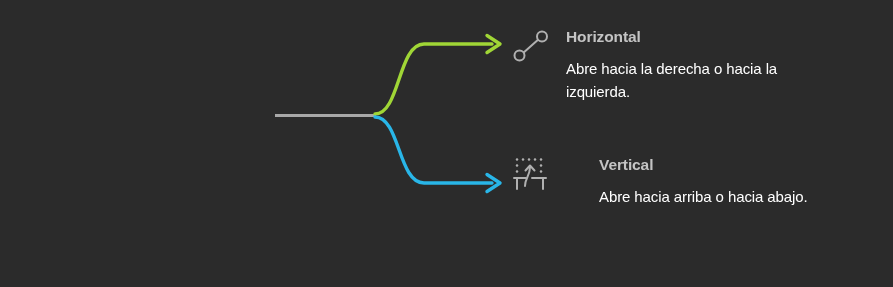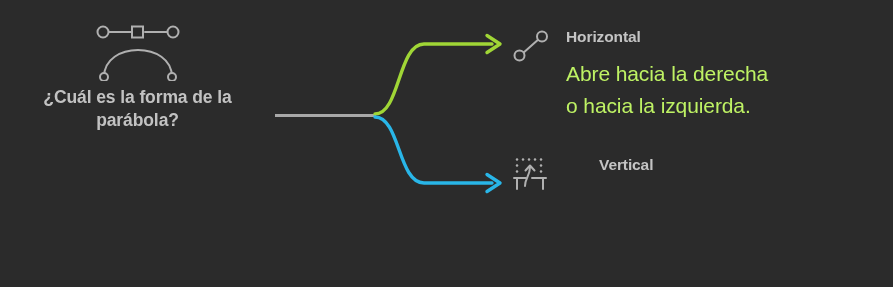--- a/index.html
+++ b/index.html
@@ -84,58 +84,32 @@
 
   .branch-title {
     font-size: 15.5px;
     font-weight: bold;
     color: #c4c4c4;
     letter-spacing: -0.1px;
     margin-bottom: 12px;
   }
 
   .branch-desc {
-    font-size: 21px;
+    font-size: 15px;
     line-height: 1.52;
-    color: #bef264;
+    color: #ffffff;
     max-width: 215px;
     letter-spacing: -0.1px;
   }
 </style>
 </head>
 <body>
 
 <div id="diagram-root">
 
-  <div id="root-node">
-
-    <div id="root-icon-wrap">
-
-      <svg width="96" height="62" viewBox="0 0 96 62">
-        <g fill="none" stroke="#b0b0b0" stroke-width="2" stroke-linecap="round" stroke-linejoin="round">
-
-          <path d="M 14 58 C 14 22, 82 22, 82 58" stroke-width="2"></path>
-
-          <line x1="19" y1="13" x2="41" y2="13"></line>
-          <line x1="55" y1="13" x2="77" y2="13"></line>
-        </g>
-
-        <circle cx="13" cy="13" r="5.5" fill="#2b2b2b" stroke="#b0b0b0" stroke-width="2"></circle>
-
-        <circle cx="83" cy="13" r="5.5" fill="#2b2b2b" stroke="#b0b0b0" stroke-width="2"></circle>
-
-        <rect x="42" y="7.5" width="11" height="11" fill="#2b2b2b" stroke="#b0b0b0" stroke-width="2"></rect>
-
-        <circle cx="14" cy="58" r="4" fill="#2b2b2b" stroke="#b0b0b0" stroke-width="2"></circle>
-        <circle cx="82" cy="58" r="4" fill="#2b2b2b" stroke="#b0b0b0" stroke-width="2"></circle>
-      </svg>
-    </div>
-
-    <div id="root-label">¿Cuál es la forma de la parábola?</div>
-  </div>
 
   <svg id="connectors" viewBox="0 0 893 287">
 
     <line x1="275" y1="115.5" x2="376" y2="115.5" stroke="#a8a8a8" stroke-width="3.2" stroke-linecap="butt"></line>
 
     <path d="M 375 114 C 400 114, 398 44, 424 44 L 492 44" fill="none" stroke="#a0d636" stroke-width="3.4" stroke-linecap="round"></path>
     <path d="M 487 35.5 L 500 44 L 487 52.5" fill="none" stroke="#a0d636" stroke-width="3.4" stroke-linecap="round" stroke-linejoin="round"></path>
 
     <path d="M 375 117 C 400 117, 398 183, 424 183 L 492 183" fill="none" stroke="#29b6e8" stroke-width="3.4" stroke-linecap="round"></path>
     <path d="M 487 174.5 L 500 183 L 487 191.5" fill="none" stroke="#29b6e8" stroke-width="3.4" stroke-linecap="round" stroke-linejoin="round"></path>
@@ -183,16 +157,17 @@
 
         <g fill="none" stroke="#b0b0b0" stroke-width="2" stroke-linecap="round" stroke-linejoin="round">
           <path d="M 13 30 C 13 22, 18 20, 18 11"></path>
           <path d="M 13.5 14.5 L 18 9.5 L 22.5 14.5"></path>
         </g>
       </svg>
     </div>
 
     <div class="branch-body">
       <div class="branch-title">Vertical</div>
+      <div class="branch-desc">Abre hacia arriba o hacia abajo.</div>
     </div>
   </div>
 
 </div>
 
 </body></html>

